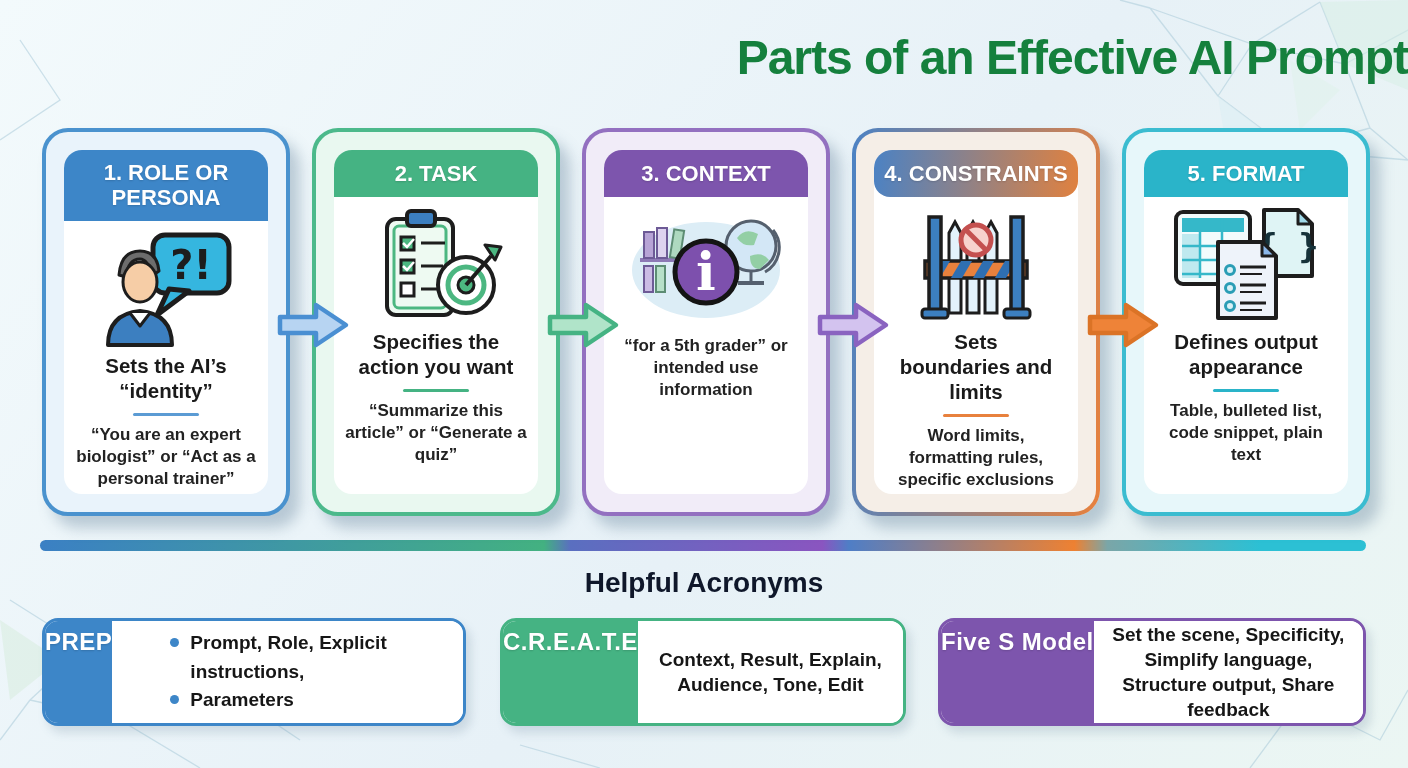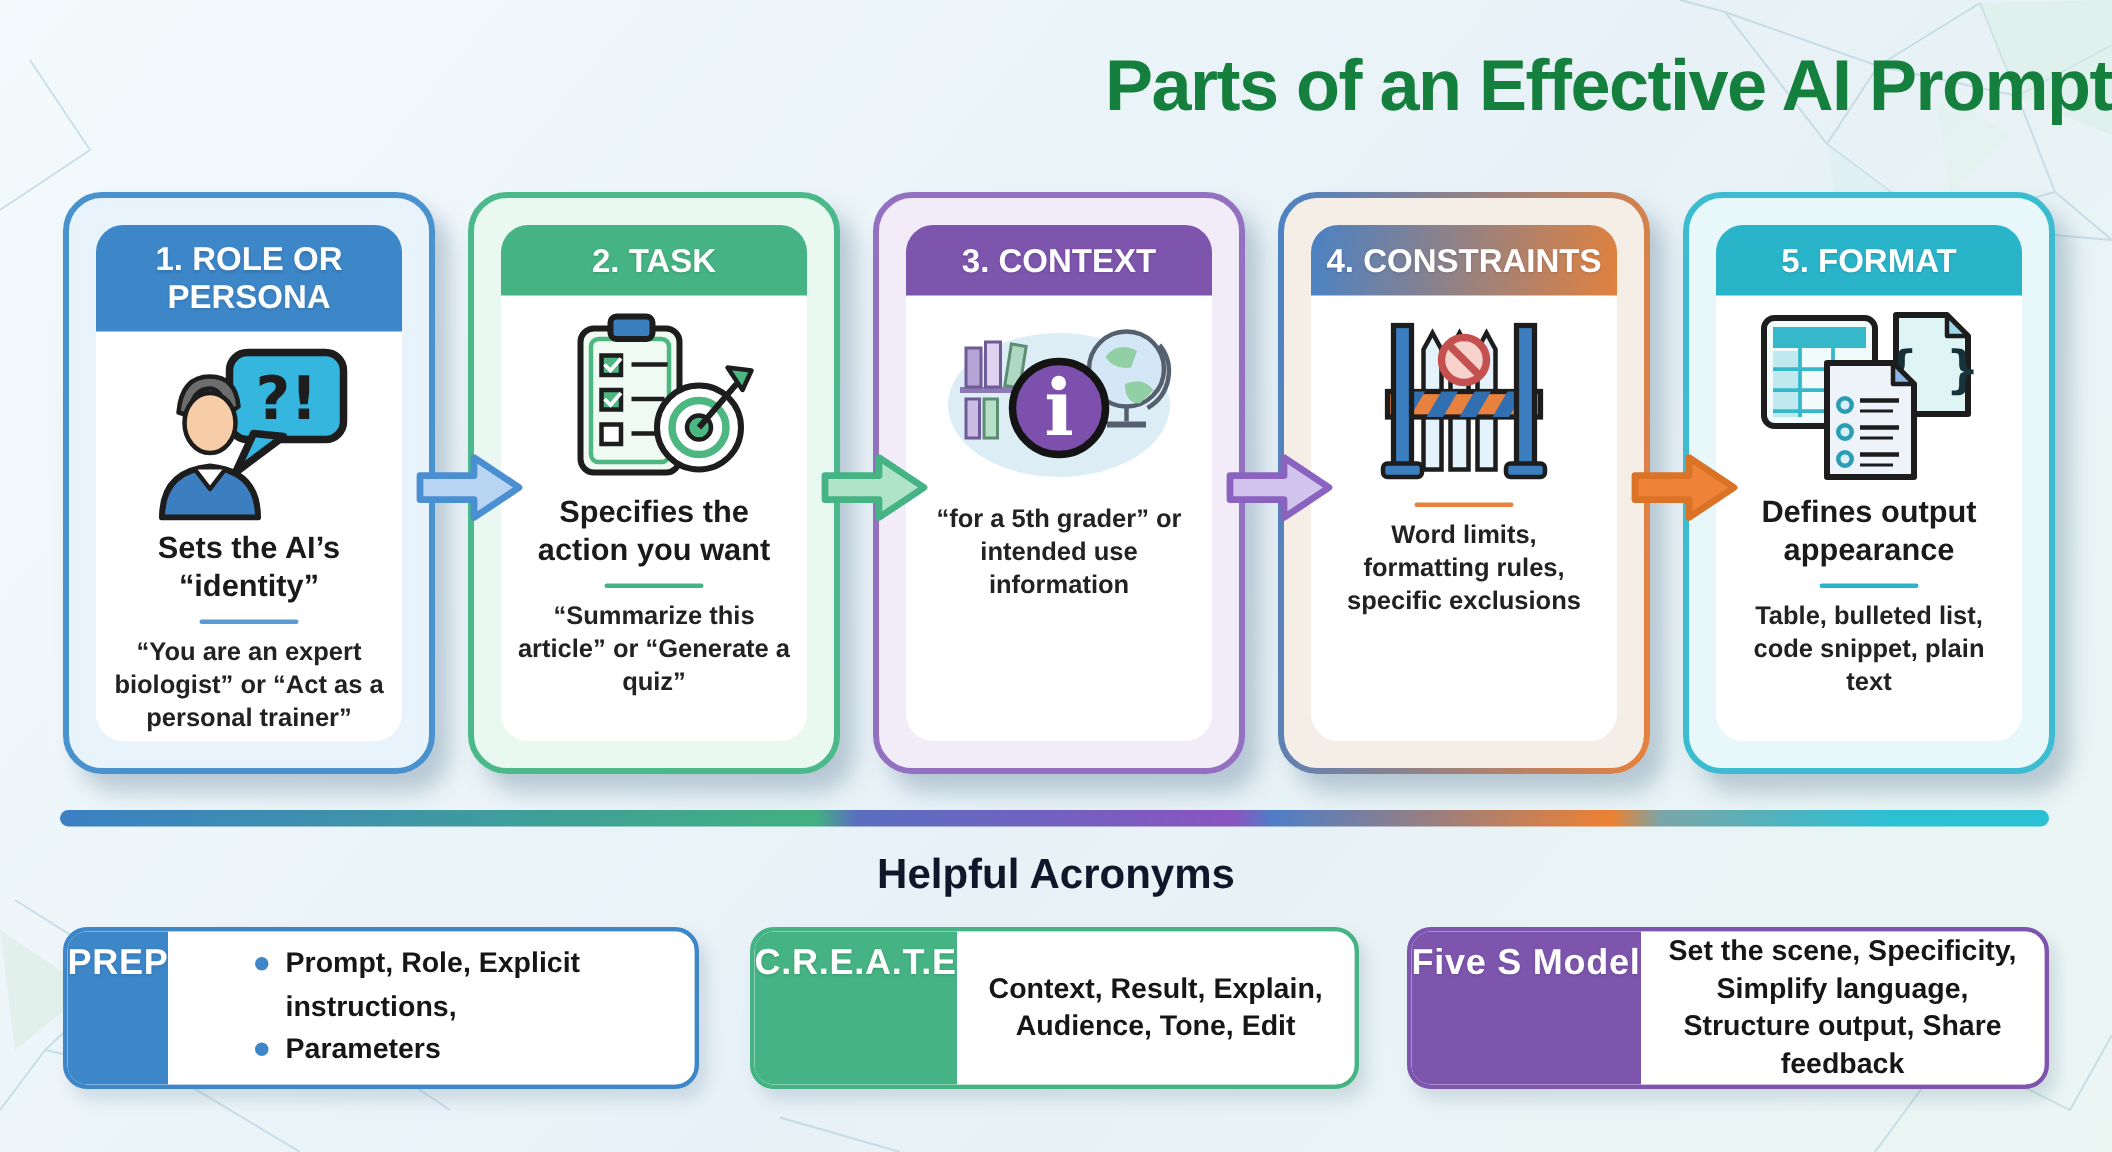--- a/index.html
+++ b/index.html
@@ -36,21 +36,21 @@
   .c1 .card-header{background:#3d86c8;padding:10px 30px;}
   .c2{border-color:#4cb98b;background:#e9f8f0;}
   .c2 .card-header{background:#45b383;}
   .c3{border-color:#9370c0;background:#f1ecf8;}
   .c3 .card-header{background:#7d55ad;}
   .c4{
     border-color:transparent;
     background:linear-gradient(#f5eee7,#f5eee7) padding-box,
                linear-gradient(95deg,#4b82c4,#e8813d) border-box;
   }
-  .c4 .card-header{background:linear-gradient(95deg,#4b82c4,#e0813f);}
+  .c4 .card-header{background:linear-gradient(95deg,#4b82c4,#e0813f);border-radius:16px;}
   .c5{border-color:#3bbcd0;background:#e7f7fa;}
   .c5 .card-header{background:#2ab4c9;}
   .icon-wrap{height:122px;display:flex;align-items:center;justify-content:center;margin-top:6px;}
   .desc{
     font-size:20.5px;font-weight:bold;color:#1a1a1a;text-align:center;
     line-height:1.22;margin-top:4px;padding:0 24px;
   }
   .divider{width:66px;height:3px;border-radius:2px;margin:10px auto 8px;}
   .d1{background:#5b9bd4;} .d2{background:#45b383;} .d4{background:#e8813d;} .d5{background:#2ab4c9;}
   .example{
@@ -230,20 +230,21 @@
           <rect x="110" y="12" width="12" height="94" fill="#3c7fc0" stroke="#1d1d1d" stroke-width="3.5"></rect>
           <rect x="21" y="104" width="26" height="9" rx="3" fill="#3c7fc0" stroke="#1d1d1d" stroke-width="3"></rect>
           <rect x="103" y="104" width="26" height="9" rx="3" fill="#3c7fc0" stroke="#1d1d1d" stroke-width="3"></rect>
         </g>
         <g>
           <circle cx="75" cy="35" r="15" fill="#f7d2cd" stroke="#c4504f" stroke-width="5"></circle>
           <line x1="65" y1="25" x2="85" y2="45" stroke="#c4504f" stroke-width="5"></line>
         </g>
       </svg>
     </div>
+    <div class="desc">Sets boundaries and limits</div>
     <div class="divider d4"></div>
     <div class="example">Word limits, formatting rules, specific exclusions</div>
   </div>
 </div>
 
 <div class="card c5" style="left:1122px">
   <div class="card-inner">
     <div class="card-header">5. FORMAT</div>
     <div class="icon-wrap">
       <svg width="160" height="120" viewBox="0 0 160 120">

